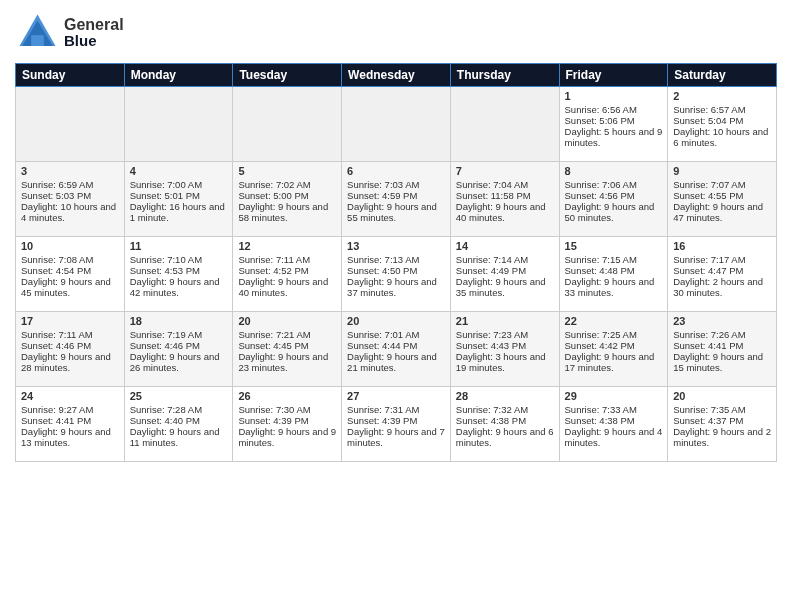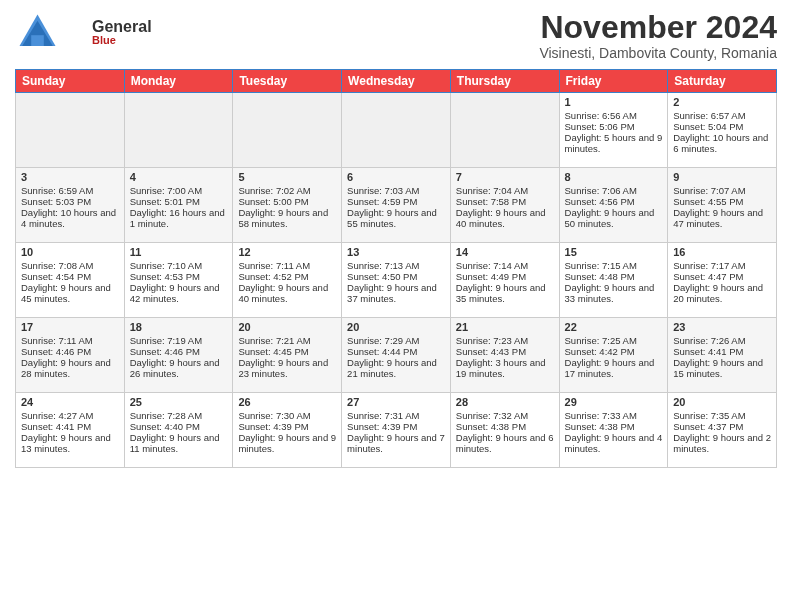--- a/index.html
+++ b/index.html
@@ -33,21 +33,21 @@
     .subtitle {
       font-size: 14px;
       color: #555;
     }
     .calendar {
       width: 100%;
       border-collapse: collapse;
       table-layout: fixed;
     }
     .calendar th {
-      background-color: #ef4444;
+      background-color: #0f172a;
       color: white;
       text-align: left;
       padding: 4px 6px;
       font-size: 12px;
       font-weight: bold;
       border: 1px solid #3a80c9;
     }
     .calendar td {
       border: 1px solid #ccc;
       vertical-align: top;
@@ -81,53 +81,48 @@
       gap: 4px;
     }
     .logo-svg {
       width: 45px;
       height: 45px;
     }
     .logo-label {
       display: flex;
       flex-direction: column;
       line-height: 1;
-      margin-left: 28px;
     }
     .logo-general {
       font-size: 16px;
       font-weight: bold;
       color: #333;
     }
     .logo-blue-word {
-      font-size: 11px;
-      font-weight: bold;
-      color: #b91c1c;
+      font-size: 15px;
+      font-weight: bold;
+      color: #0f172a;
     }
   </style>
 </head>
 <body>
 
 <div class="page">
   <div class="header">
     <div class="logo-wrapper">
       <svg class="logo-svg" viewBox="0 0 50 50" xmlns="http://www.w3.org/2000/svg">
         <polygon points="25,5 45,40 5,40" fill="#4a90d9"></polygon>
         <polygon points="25,12 42,40 8,40" fill="#2a70b9"></polygon>
         <rect x="18" y="28" width="14" height="12" fill="#4a90d9"></rect>
       </svg>
       <div class="logo-label">
         <span class="logo-general">General</span>
         <span class="logo-blue-word">Blue</span>
       </div>
     </div>
-    <div class="title-section">
-      <div class="month-title">November 2024</div>
-      <div class="subtitle">Visinesti, Dambovita County, Romania</div>
-    </div>
   </div>
 
   <table class="calendar">
     <thead>
       <tr>
       <th>Sunday</th>
           <th>Monday</th>
           <th>Tuesday</th>
           <th>Wednesday</th>
           <th>Thursday</th>
@@ -176,21 +171,21 @@
           </td>
           <td>
             <span class="day-num">6</span>
             <div>Sunrise: 7:03 AM</div>
             <div>Sunset: 4:59 PM</div>
             <div>Daylight: 9 hours and 55 minutes.</div>
           </td>
           <td>
             <span class="day-num">7</span>
             <div>Sunrise: 7:04 AM</div>
-            <div>Sunset: 7:58 PM</div>
+            <div>Sunset: 11:58 PM</div>
             <div>Daylight: 9 hours and 40 minutes.</div>
           </td>
           <td>
             <span class="day-num">8</span>
             <div>Sunrise: 7:06 AM</div>
             <div>Sunset: 4:56 PM</div>
             <div>Daylight: 9 hours and 50 minutes.</div>
           </td>
           <td>
             <span class="day-num">9</span>
@@ -233,21 +228,21 @@
           <td>
             <span class="day-num">15</span>
             <div>Sunrise: 7:15 AM</div>
             <div>Sunset: 4:48 PM</div>
             <div>Daylight: 9 hours and 33 minutes.</div>
           </td>
           <td>
             <span class="day-num">16</span>
             <div>Sunrise: 7:17 AM</div>
             <div>Sunset: 4:47 PM</div>
-            <div>Daylight: 9 hours and 20 minutes.</div>
+            <div>Daylight: 2 hours and 30 minutes.</div>
           </td>
         </tr>
         <tr>
           <td>
             <span class="day-num">17</span>
             <div>Sunrise: 7:11 AM</div>
             <div>Sunset: 4:46 PM</div>
             <div>Daylight: 9 hours and 28 minutes.</div>
           </td>
           <td>
@@ -257,21 +252,21 @@
             <div>Daylight: 9 hours and 26 minutes.</div>
           </td>
           <td>
             <span class="day-num">20</span>
             <div>Sunrise: 7:21 AM</div>
             <div>Sunset: 4:45 PM</div>
             <div>Daylight: 9 hours and 23 minutes.</div>
           </td>
           <td>
             <span class="day-num">20</span>
-            <div>Sunrise: 7:29 AM</div>
+            <div>Sunrise: 7:01 AM</div>
             <div>Sunset: 4:44 PM</div>
             <div>Daylight: 9 hours and 21 minutes.</div>
           </td>
           <td>
             <span class="day-num">21</span>
             <div>Sunrise: 7:23 AM</div>
             <div>Sunset: 4:43 PM</div>
             <div>Daylight: 3 hours and 19 minutes.</div>
           </td>
           <td>
@@ -283,21 +278,21 @@
           <td>
             <span class="day-num">23</span>
             <div>Sunrise: 7:26 AM</div>
             <div>Sunset: 4:41 PM</div>
             <div>Daylight: 9 hours and 15 minutes.</div>
           </td>
         </tr>
         <tr>
           <td>
             <span class="day-num">24</span>
-            <div>Sunrise: 4:27 AM</div>
+            <div>Sunrise: 9:27 AM</div>
             <div>Sunset: 4:41 PM</div>
             <div>Daylight: 9 hours and 13 minutes.</div>
           </td>
           <td>
             <span class="day-num">25</span>
             <div>Sunrise: 7:28 AM</div>
             <div>Sunset: 4:40 PM</div>
             <div>Daylight: 9 hours and 11 minutes.</div>
           </td>
           <td>

